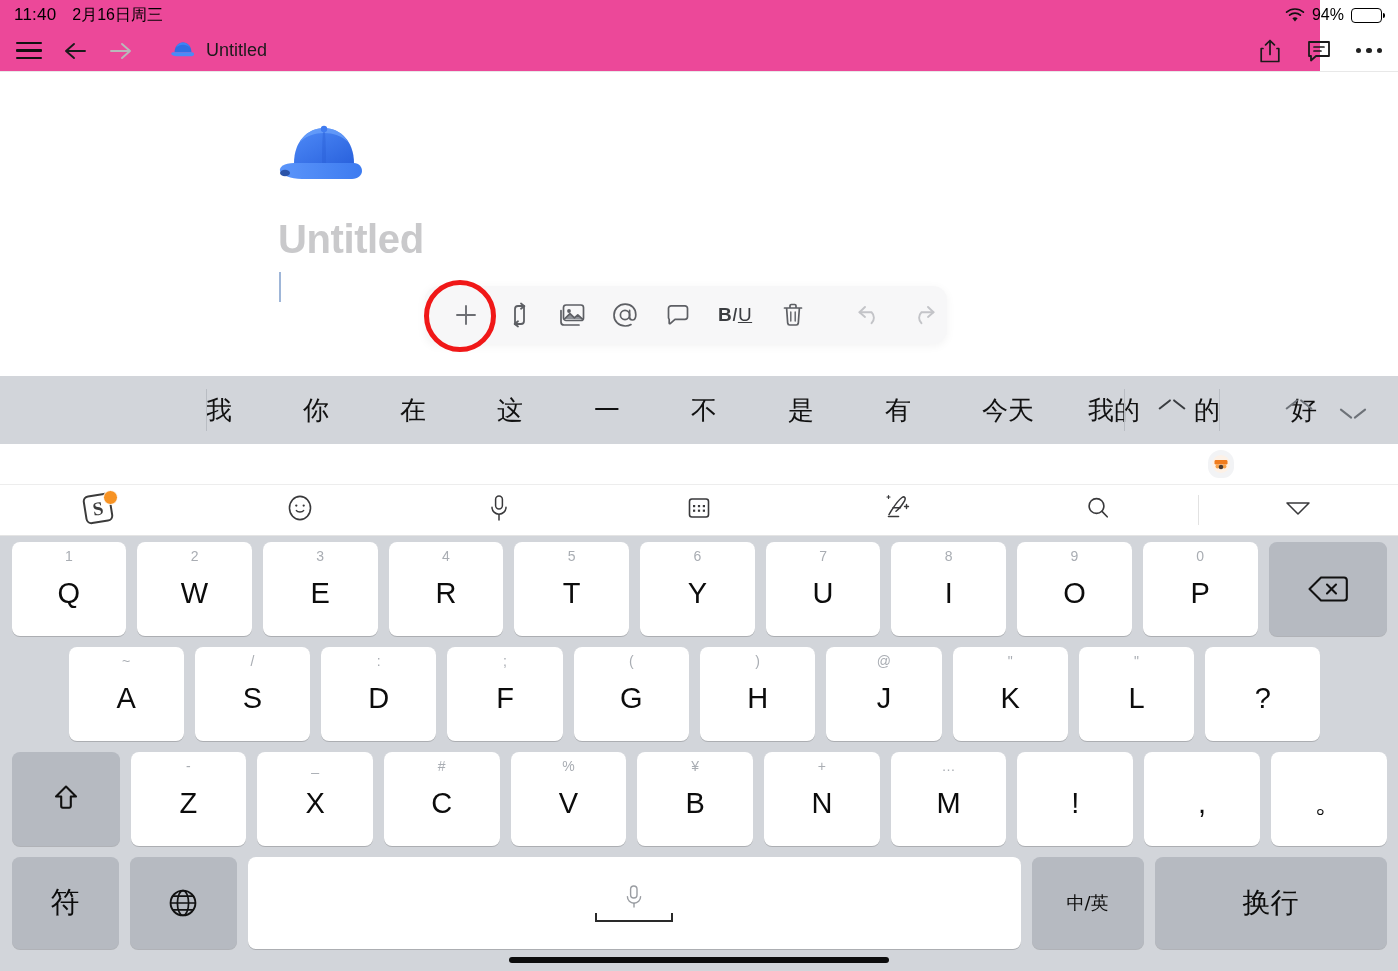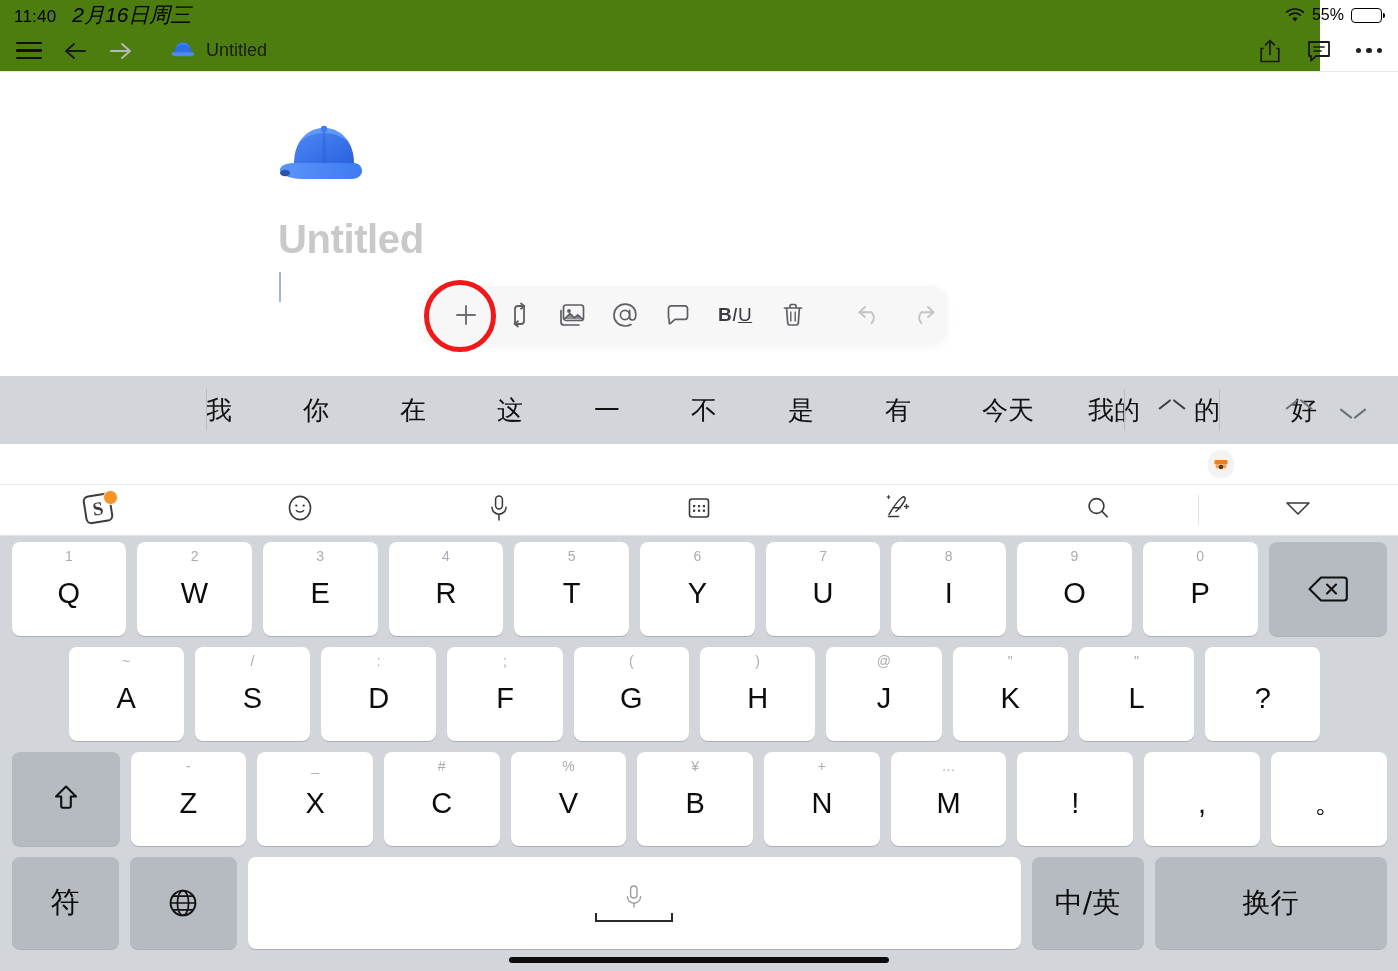--- a/index.html
+++ b/index.html
@@ -1,31 +1,31 @@
 <!DOCTYPE html>
 <html><head>
 <meta charset="utf-8">
 <style>
   * { box-sizing: border-box; margin: 0; padding: 0; }
   html, body {
     width: 1398px; height: 971px;
     font-family: "Liberation Sans", "DejaVu Sans", sans-serif;
     background: #fff; overflow: hidden;
   }
-  #app { position: relative; width: 1320px; height: 971px; background: #4d7c0f; }
+  #app { position: relative; width: 1320px; height: 971px; background: #ec4899; }
 
   
   .statusbar {
     position: absolute; top: 0; left: 0; width: 1398px; height: 30px;
     display: flex; align-items: center; justify-content: space-between;
     padding: 0 16px 0 14px;
   }
   .sb-left { display: flex; align-items: baseline; gap: 16px; }
   .sb-time { font-size: 17px; color: #000; letter-spacing: .2px; }
-  .sb-date { font-size: 21px; color: #000; font-style: italic; }
+  .sb-date { font-size: 16px; color: #000; }
   .sb-right { display: flex; align-items: center; gap: 7px; }
   .sb-pct { font-size: 16px; color: #000; }
   .battery {
     width: 31px; height: 15px; border: 1.4px solid #000; border-radius: 4px;
     position: relative; padding: 1.5px;
   }
   .battery::after {
     content: ""; position: absolute; right: -4px; top: 4.5px;
     width: 2.5px; height: 5px; background: #000; border-radius: 0 2px 2px 0;
   }
@@ -182,21 +182,21 @@
   .key .sub {
     position: absolute; top: 7px; left: 50%; transform: translateX(-50%);
     font-size: 14px; color: #a9adb3; line-height: 1;
   }
   .key .mainlbl { margin-top: 8px; }
   .key.gray { background: #b6bac1; box-shadow: 0 1px 0 rgba(0,0,0,.16); }
   .key.wide-bksp { flex: 0 0 118px; }
   .key.shift { flex: 0 0 108px; }
   .key.func { flex: 0 0 107px; }
   .key.space { flex: 1 1 auto; }
-  .key.cn-en { flex: 0 0 112px; font-size: 28px; }
+  .key.cn-en { flex: 0 0 112px; font-size: 18px; }
   .key.enter { flex: 0 0 232px; font-size: 28px; }
   .key.r4h { height: 92px; }
   .key.cjk { font-family: "DejaVu Sans", "Liberation Sans", sans-serif; }
 
   .bksp-glyph { width: 44px; height: 30px; position: relative; }
   .shift-glyph { width: 34px; height: 34px; }
   .globe-glyph { width: 32px; height: 32px; }
   .space-mic { display: flex; flex-direction: column; align-items: center; gap: 3px; }
   .space-underline {
     width: 78px; height: 9px; border: 0; border-bottom: 2.4px solid #2a2a2a;
@@ -227,21 +227,21 @@
       <span class="sb-date">2月16日周三</span>
     </div>
     <div class="sb-right">
       <span class="ic">
         <svg width="20" height="15" viewBox="0 0 20 15">
           <path d="M10 13.4l2.6-3.1a3.9 3.9 0 0 0-5.2 0L10 13.4z" fill="#111"></path>
           <path d="M4.6 7.2a8.3 8.3 0 0 1 10.8 0" stroke="#111" stroke-width="1.7" fill="none" stroke-linecap="round"></path>
           <path d="M1.6 4.2a12.6 12.6 0 0 1 16.8 0" stroke="#111" stroke-width="1.7" fill="none" stroke-linecap="round"></path>
         </svg>
       </span>
-      <span class="sb-pct">55%</span>
+      <span class="sb-pct">94%</span>
       <span class="battery">
         <span class="battery-fill" style="width:94%"></span>
       </span>
     </div>
   </div>
 
   <div class="navbar">
     <div class="nav-left">
       <div class="nav-btn">
         <span class="hamburger">

